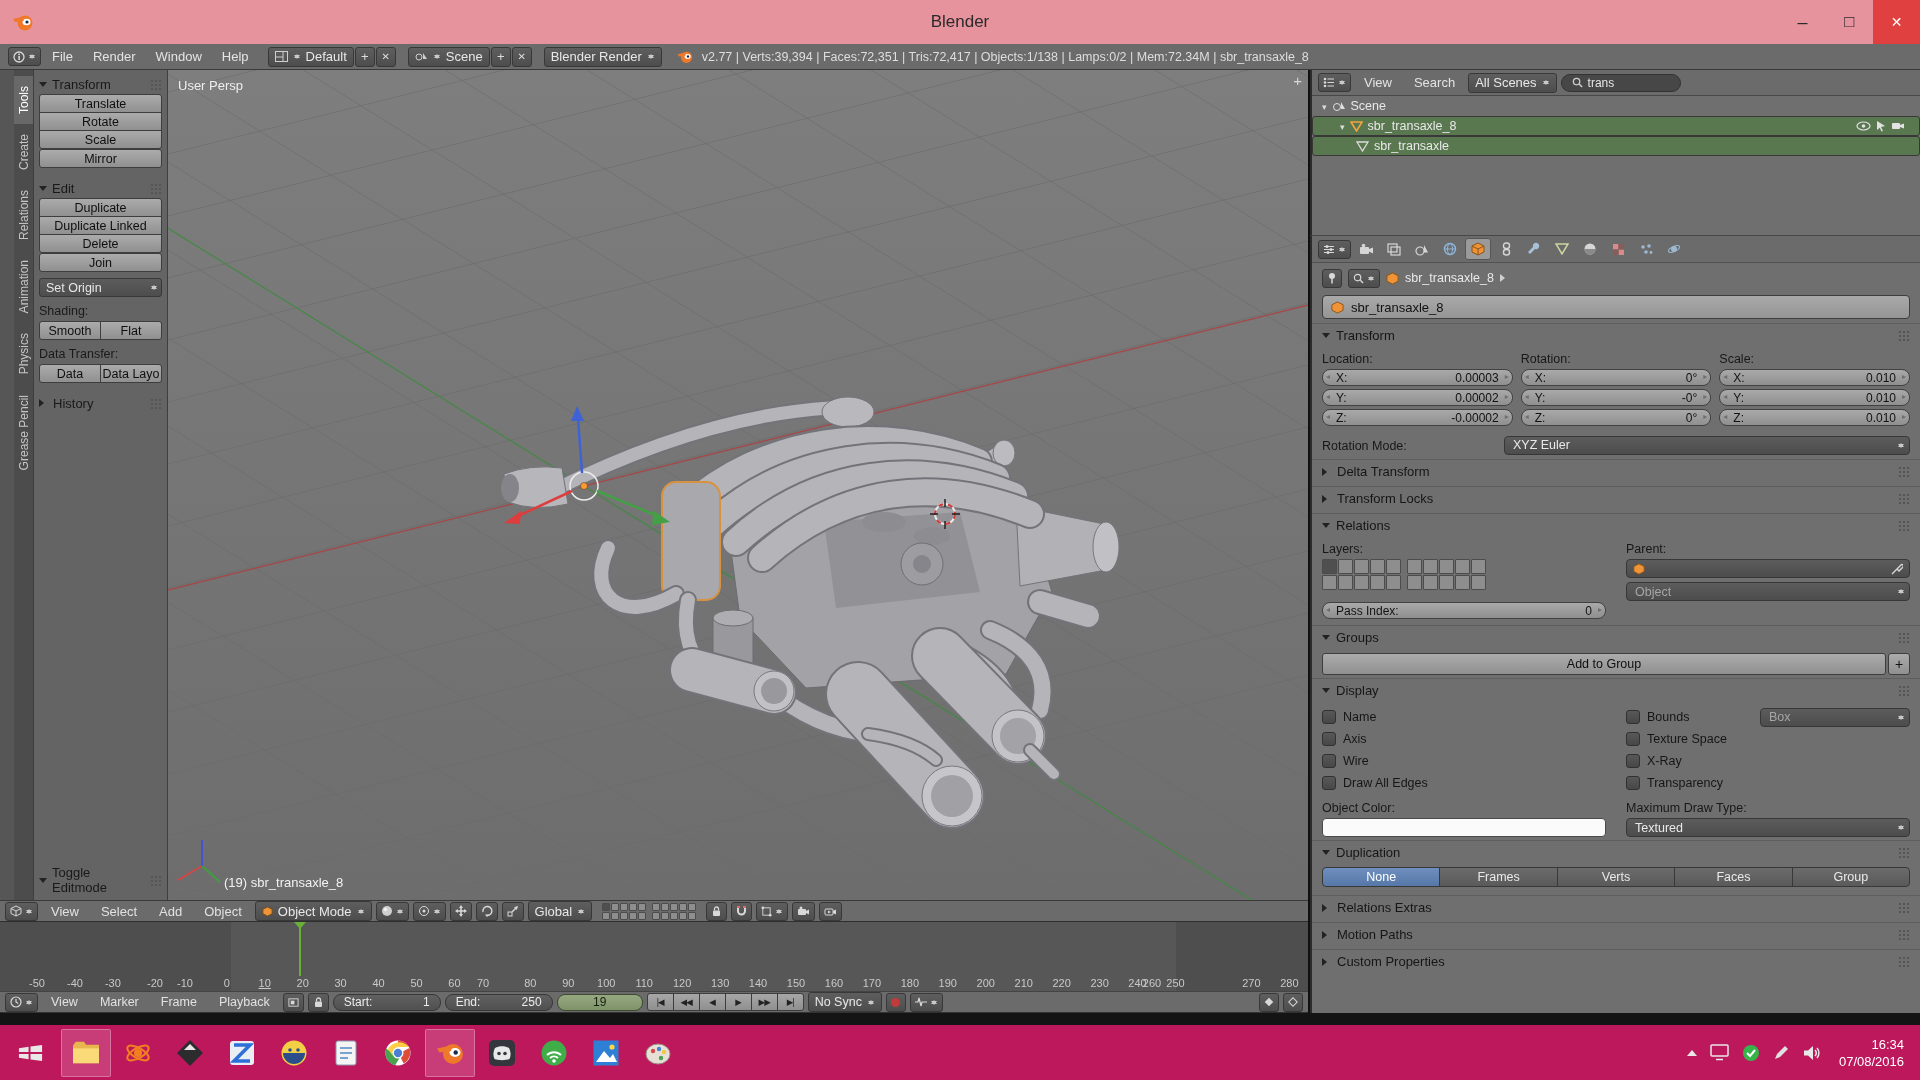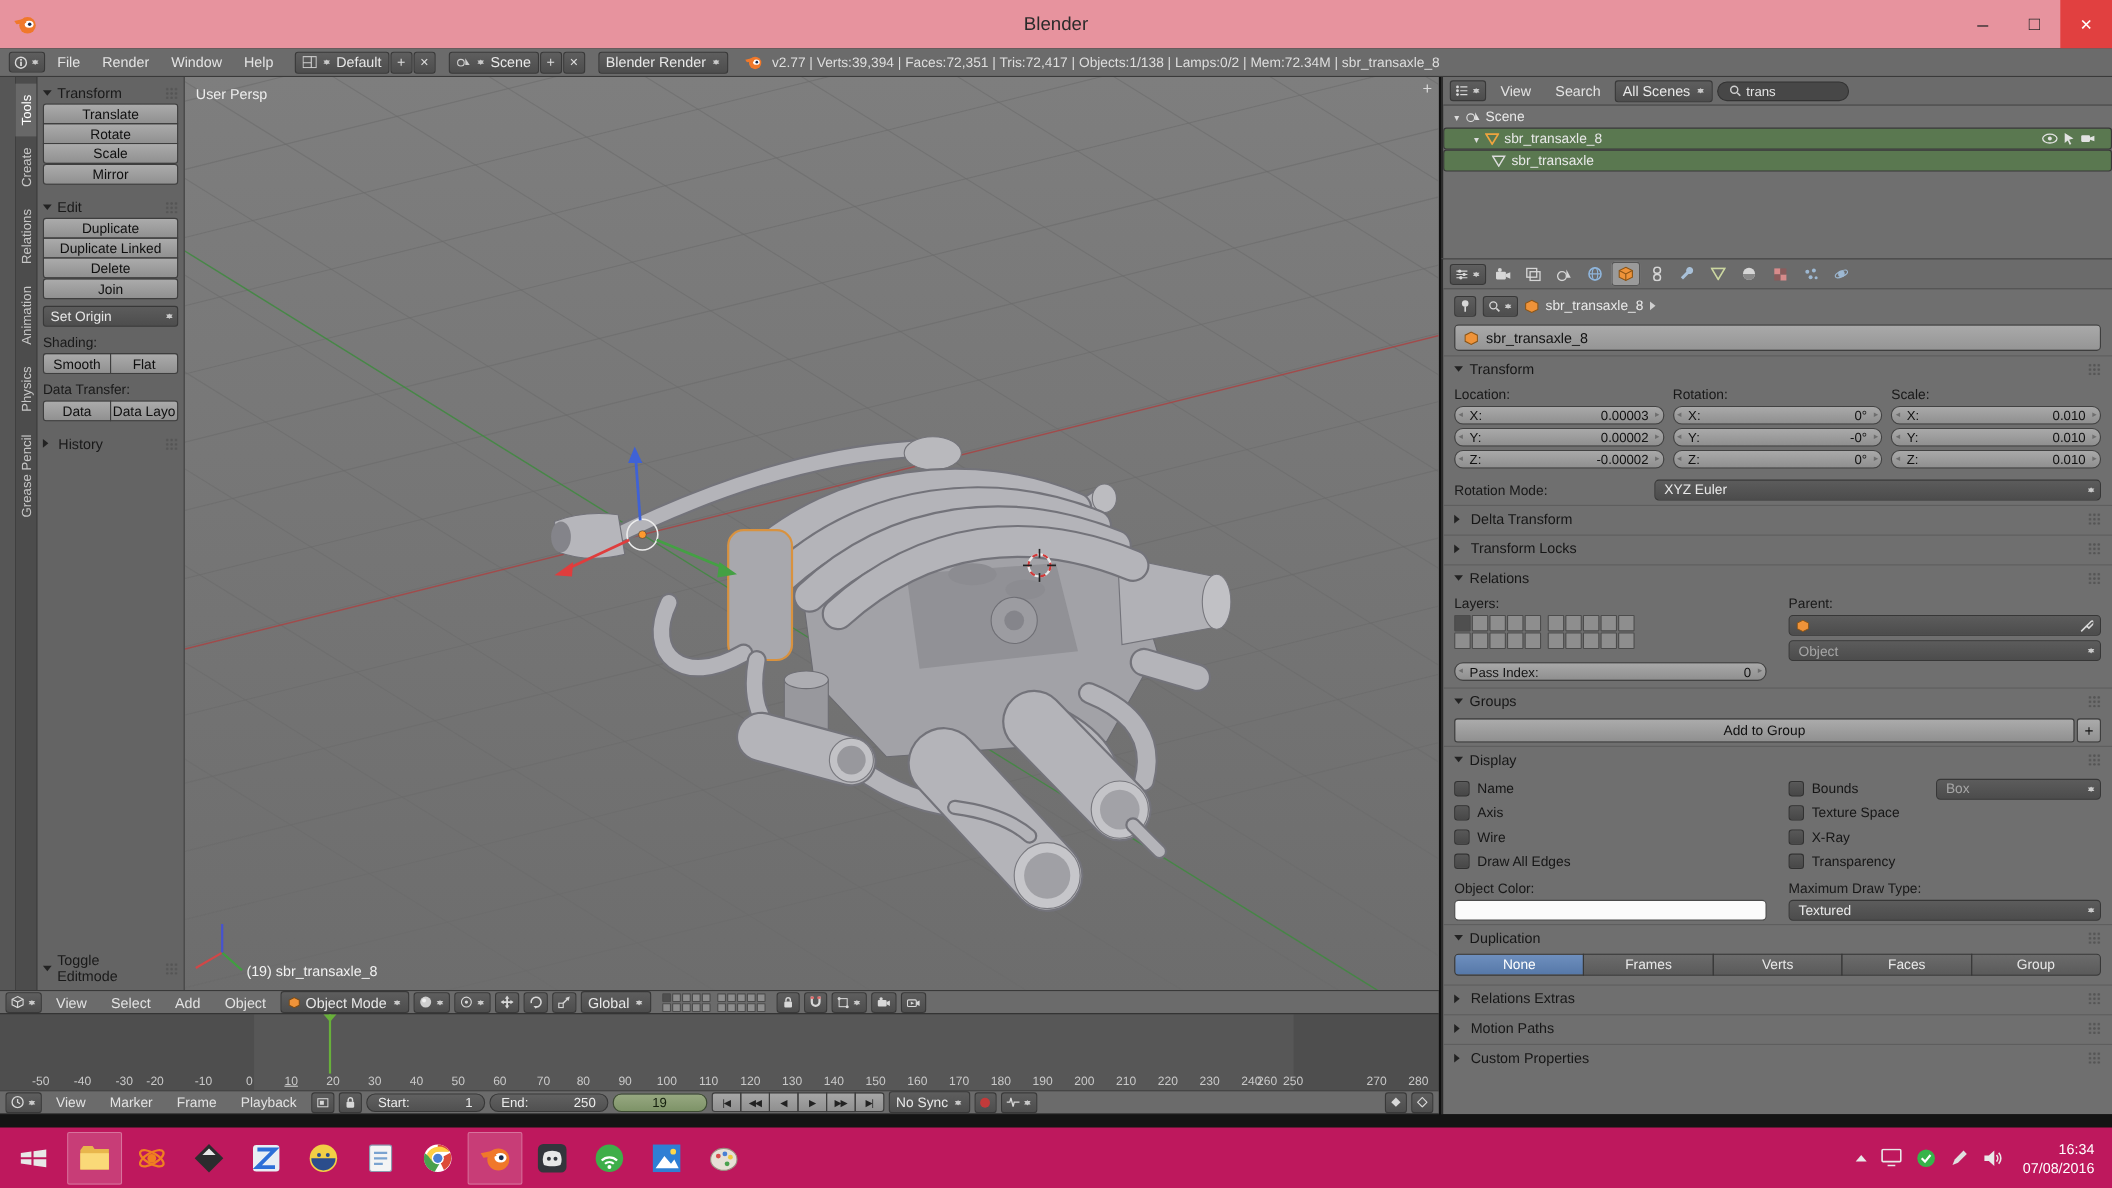--- a/index.html
+++ b/index.html
@@ -534,30 +534,30 @@
   </span>
 </div>
 
 <div id="tl">
   <div class="tl-out" style="left:0;width:231px"></div>
   <div class="tl-out" style="left:1176px;right:0"></div>
   <div id="tl-ruler">
       <span class="tick" style="left: 37px;">-50</span>
       <span class="tick" style="left: 74.95px;">-40</span>
       <span class="tick" style="left: 112.9px;">-30</span>
-      <span class="tick" style="left: 141px;">-20</span>
+      <span class="tick" style="left: 155px;">-20</span>
       <span class="tick" style="left: 185px;">-10</span>
       <span class="tick" style="left: 226.75px;">0</span>
       <span class="tick" style="left: 264.7px; text-decoration: underline;">10</span>
       <span class="tick" style="left: 302.65px;">20</span>
       <span class="tick" style="left: 340.6px;">30</span>
       <span class="tick" style="left: 378.55px;">40</span>
       <span class="tick" style="left: 416.5px;">50</span>
       <span class="tick" style="left: 454.45px;">60</span>
-      <span class="tick" style="left: 494px;">70</span>
+      <span class="tick" style="left: 483px;">70</span>
       <span class="tick" style="left: 530.35px;">80</span>
       <span class="tick" style="left: 568.3px;">90</span>
       <span class="tick" style="left: 606.25px;">100</span>
       <span class="tick" style="left: 644.2px;">110</span>
       <span class="tick" style="left: 682.15px;">120</span>
       <span class="tick" style="left: 720.1px;">130</span>
       <span class="tick" style="left: 758.05px;">140</span>
       <span class="tick" style="left: 796px;">150</span>
       <span class="tick" style="left: 833.95px;">160</span>
       <span class="tick" style="left: 871.9px;">170</span>

